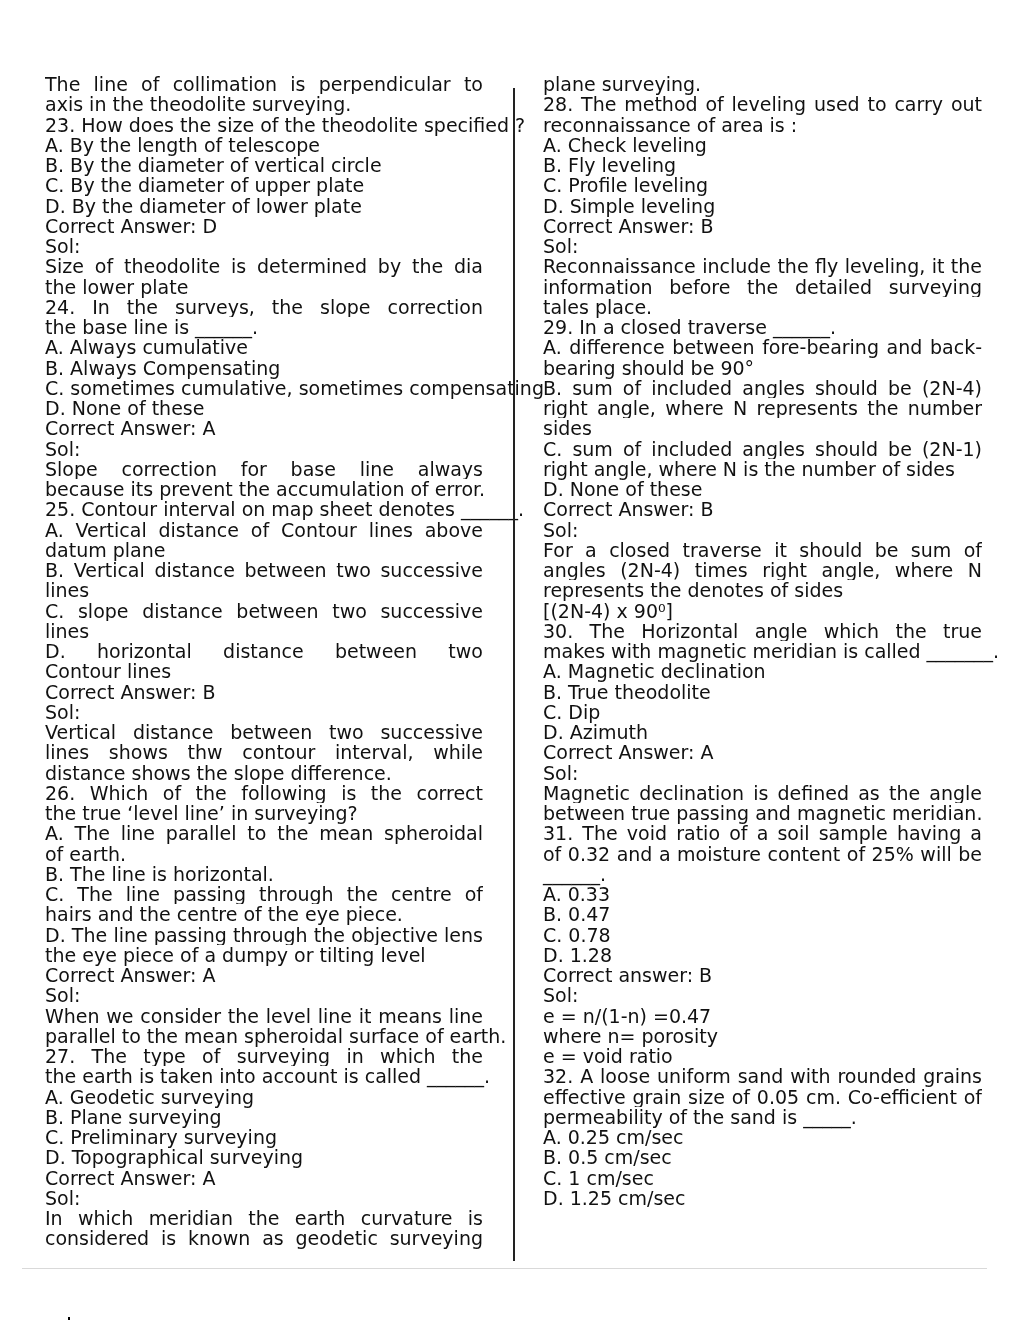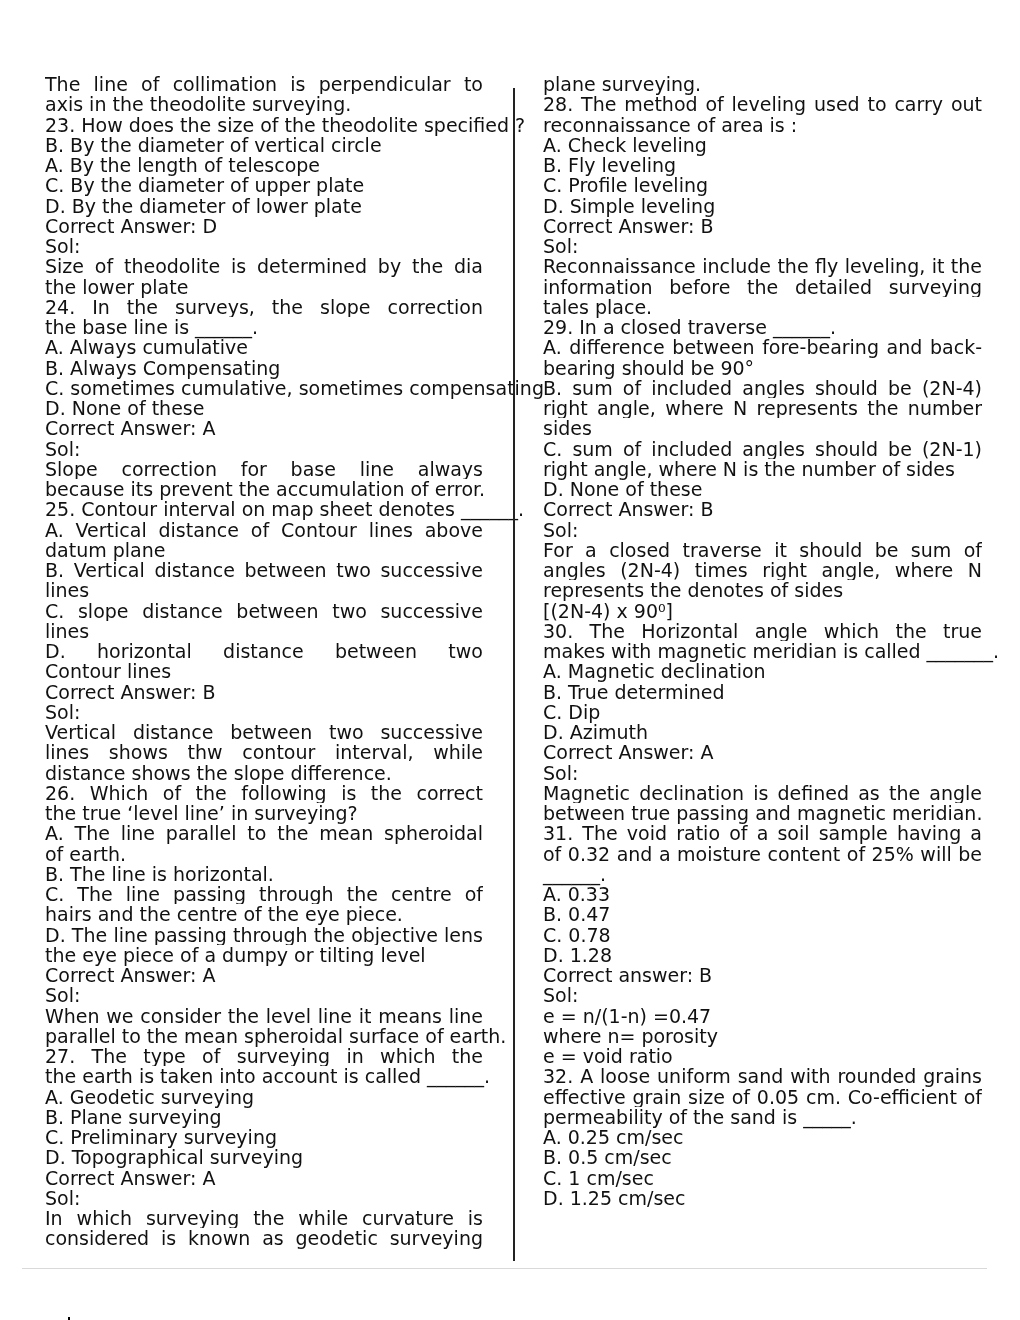--- a/index.html
+++ b/index.html
@@ -17,22 +17,22 @@
   .footer .bar { display: inline-block; width: 2px; height: 15px; background: #000; vertical-align: -2px; margin: 0 4px 0 4px; }
   .footer .pg { color: #8c8c8c; font-weight: bold; letter-spacing: 4px; }
 </style>
 </head>
 <body>
 
 <div class="col left" id="col-left">
     <div class="ln j">The line of collimation is perpendicular to turnion</div>
     <div class="ln">axis in the theodolite surveying.</div>
     <div class="ln">23. How does the size of the theodolite specified ?</div>
+    <div class="ln">A. By the length of telescope</div>
     <div class="ln">B. By the diameter of vertical circle</div>
-    <div class="ln">A. By the length of telescope</div>
     <div class="ln">C. By the diameter of upper plate</div>
     <div class="ln">D. By the diameter of lower plate</div>
     <div class="ln">Correct Answer: D</div>
     <div class="ln">Sol:</div>
     <div class="ln j">Size of theodolite is determined by the dia meter of</div>
     <div class="ln">the lower plate</div>
     <div class="ln j">24. In the surveys, the slope correction applied to</div>
     <div class="ln">the base line is ______.</div>
     <div class="ln">A. Always cumulative</div>
     <div class="ln">B. Always Compensating</div>
@@ -70,21 +70,21 @@
     <div class="ln j">When we consider the level line it means line</div>
     <div class="ln">parallel to the mean spheroidal surface of earth.</div>
     <div class="ln j">27. The type of surveying in which the curvature of</div>
     <div class="ln">the earth is taken into account is called ______.</div>
     <div class="ln">A. Geodetic surveying</div>
     <div class="ln">B. Plane surveying</div>
     <div class="ln">C. Preliminary surveying</div>
     <div class="ln">D. Topographical surveying</div>
     <div class="ln">Correct Answer: A</div>
     <div class="ln">Sol:</div>
-    <div class="ln j">In which surveying the while curvature is</div>
+    <div class="ln j">In which meridian the earth curvature is</div>
     <div class="ln j">considered is known as geodetic surveying and in</div>
   </div>
 <div class="divider"></div>
 <div class="col right" id="col-right">
     <div class="ln">plane surveying.</div>
     <div class="ln j">28. The method of leveling used to carry out</div>
     <div class="ln">reconnaissance of area is :</div>
     <div class="ln">A. Check leveling</div>
     <div class="ln">B. Fly leveling</div>
     <div class="ln">C. Profile leveling</div>
@@ -105,21 +105,21 @@
     <div class="ln">D. None of these</div>
     <div class="ln">Correct Answer: B</div>
     <div class="ln">Sol:</div>
     <div class="ln j">For a closed traverse it should be sum of included</div>
     <div class="ln j">angles (2N-4) times right angle, where N</div>
     <div class="ln">represents the denotes of sides</div>
     <div class="ln">[(2N-4) x 90⁰]</div>
     <div class="ln j">30. The Horizontal angle which the true meridian</div>
     <div class="ln">makes with magnetic meridian is called _______.</div>
     <div class="ln">A. Magnetic declination</div>
-    <div class="ln">B. True determined</div>
+    <div class="ln">B. True theodolite</div>
     <div class="ln">C. Dip</div>
     <div class="ln">D. Azimuth</div>
     <div class="ln">Correct Answer: A</div>
     <div class="ln">Sol:</div>
     <div class="ln j">Magnetic declination is defined as the angle</div>
     <div class="ln">between true passing and magnetic meridian.</div>
     <div class="ln j">31. The void ratio of a soil sample having a porosity</div>
     <div class="ln j">of 0.32 and a moisture content of 25% will be</div>
     <div class="ln">______.</div>
     <div class="ln">A. 0.33</div>

